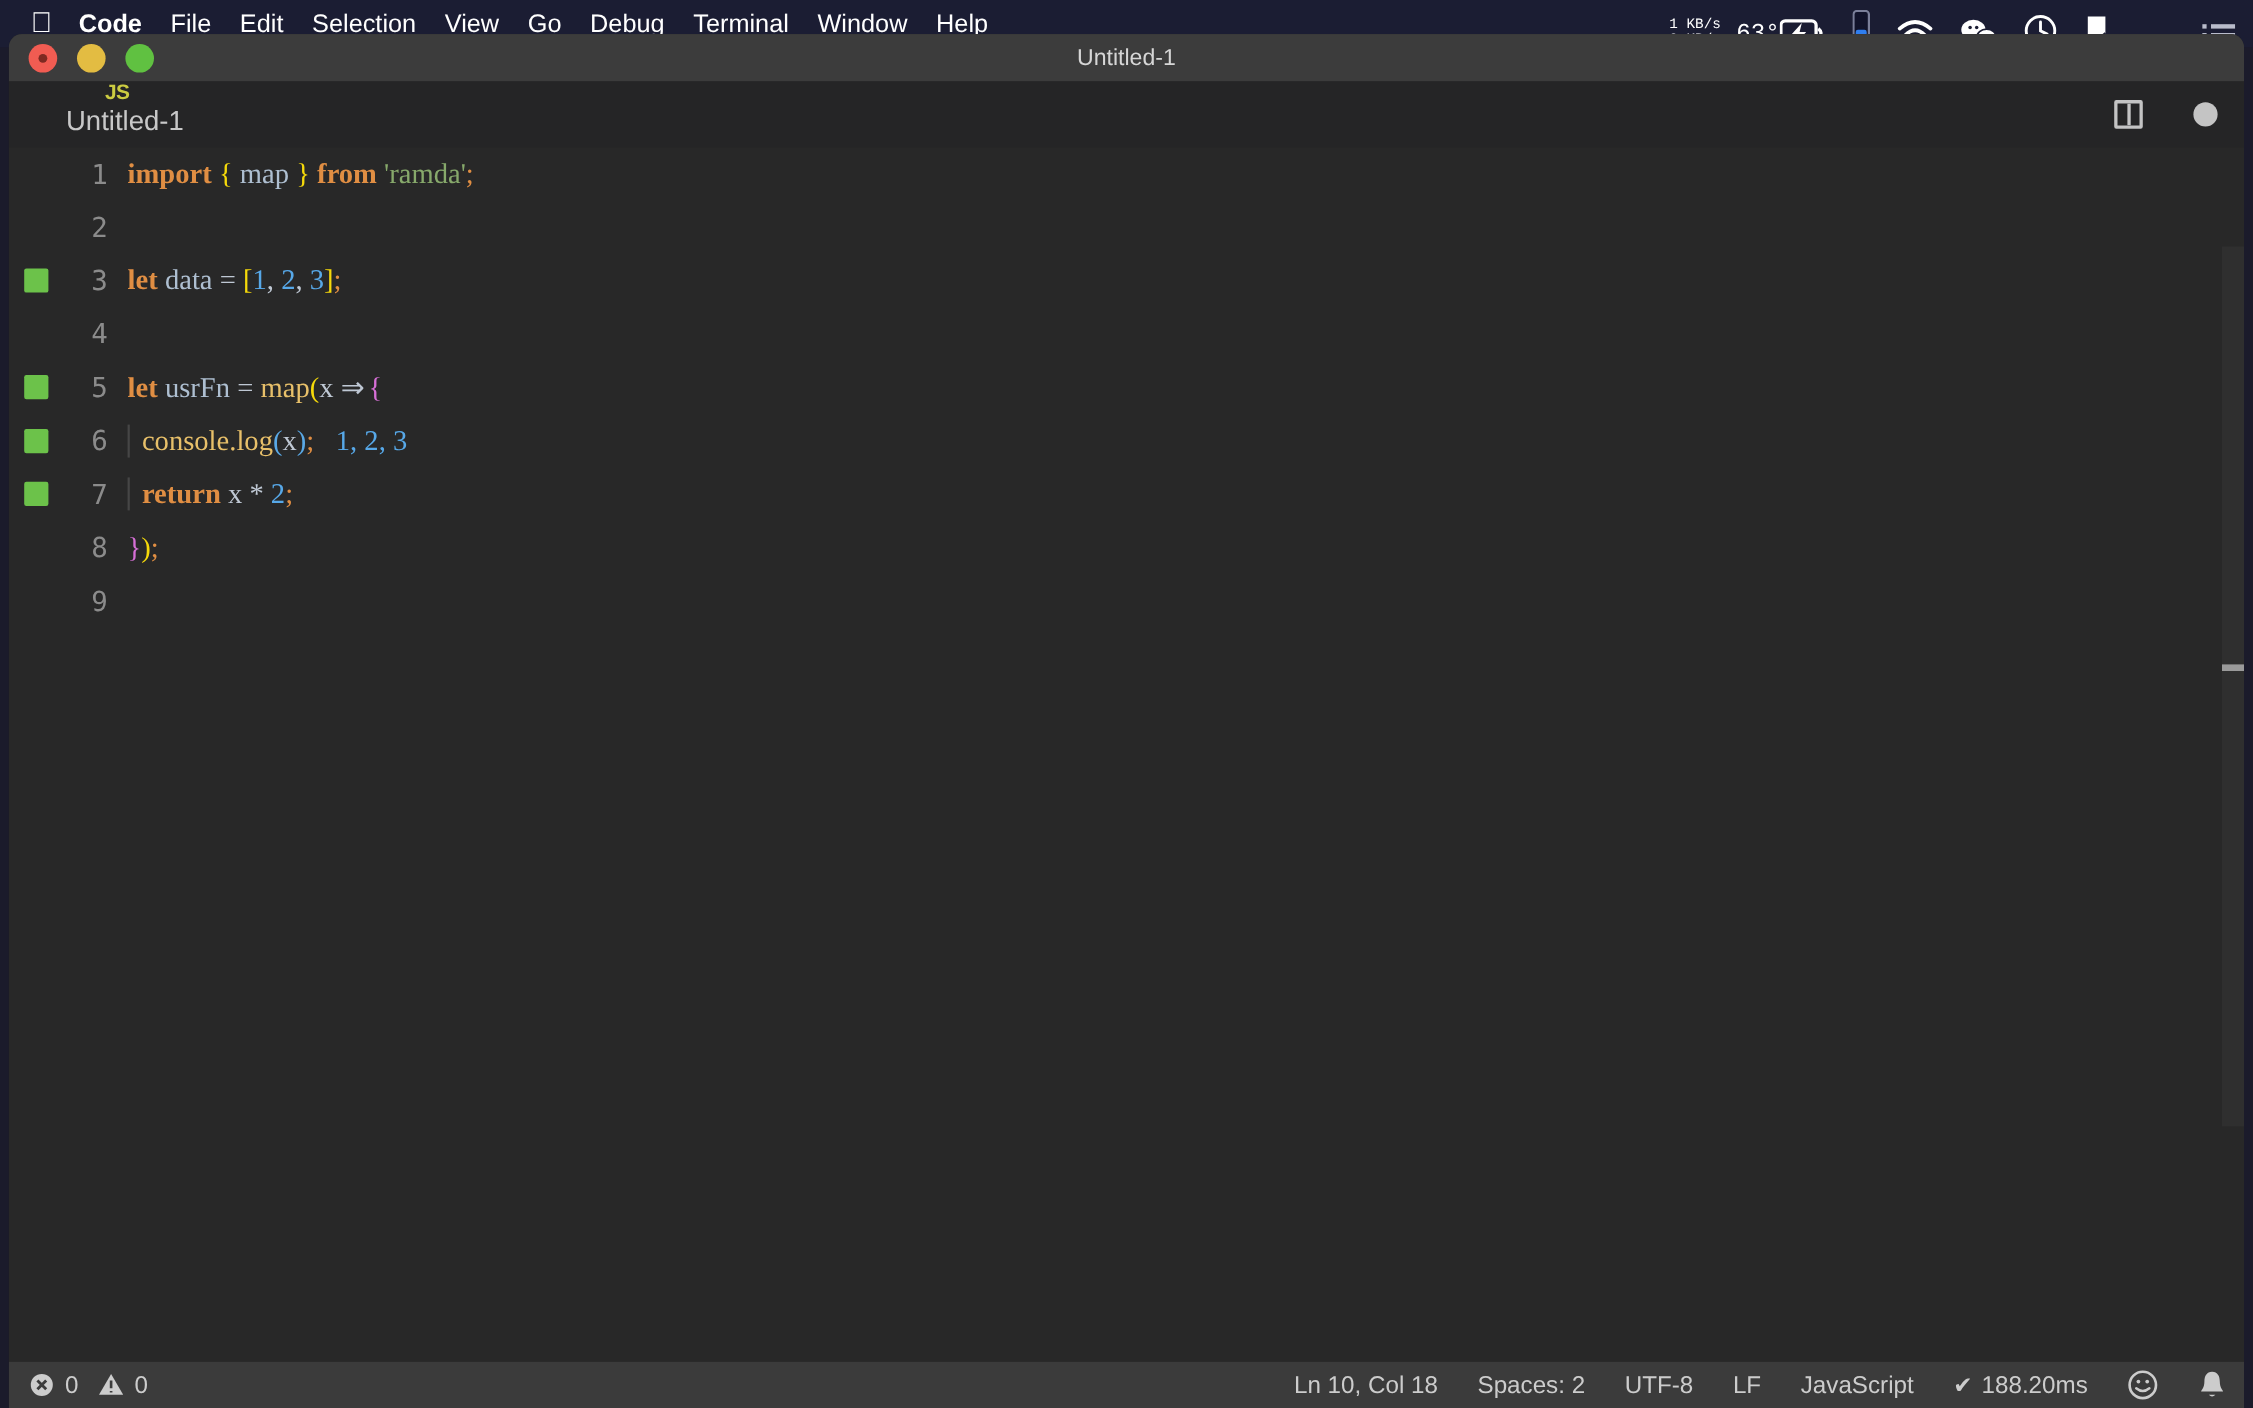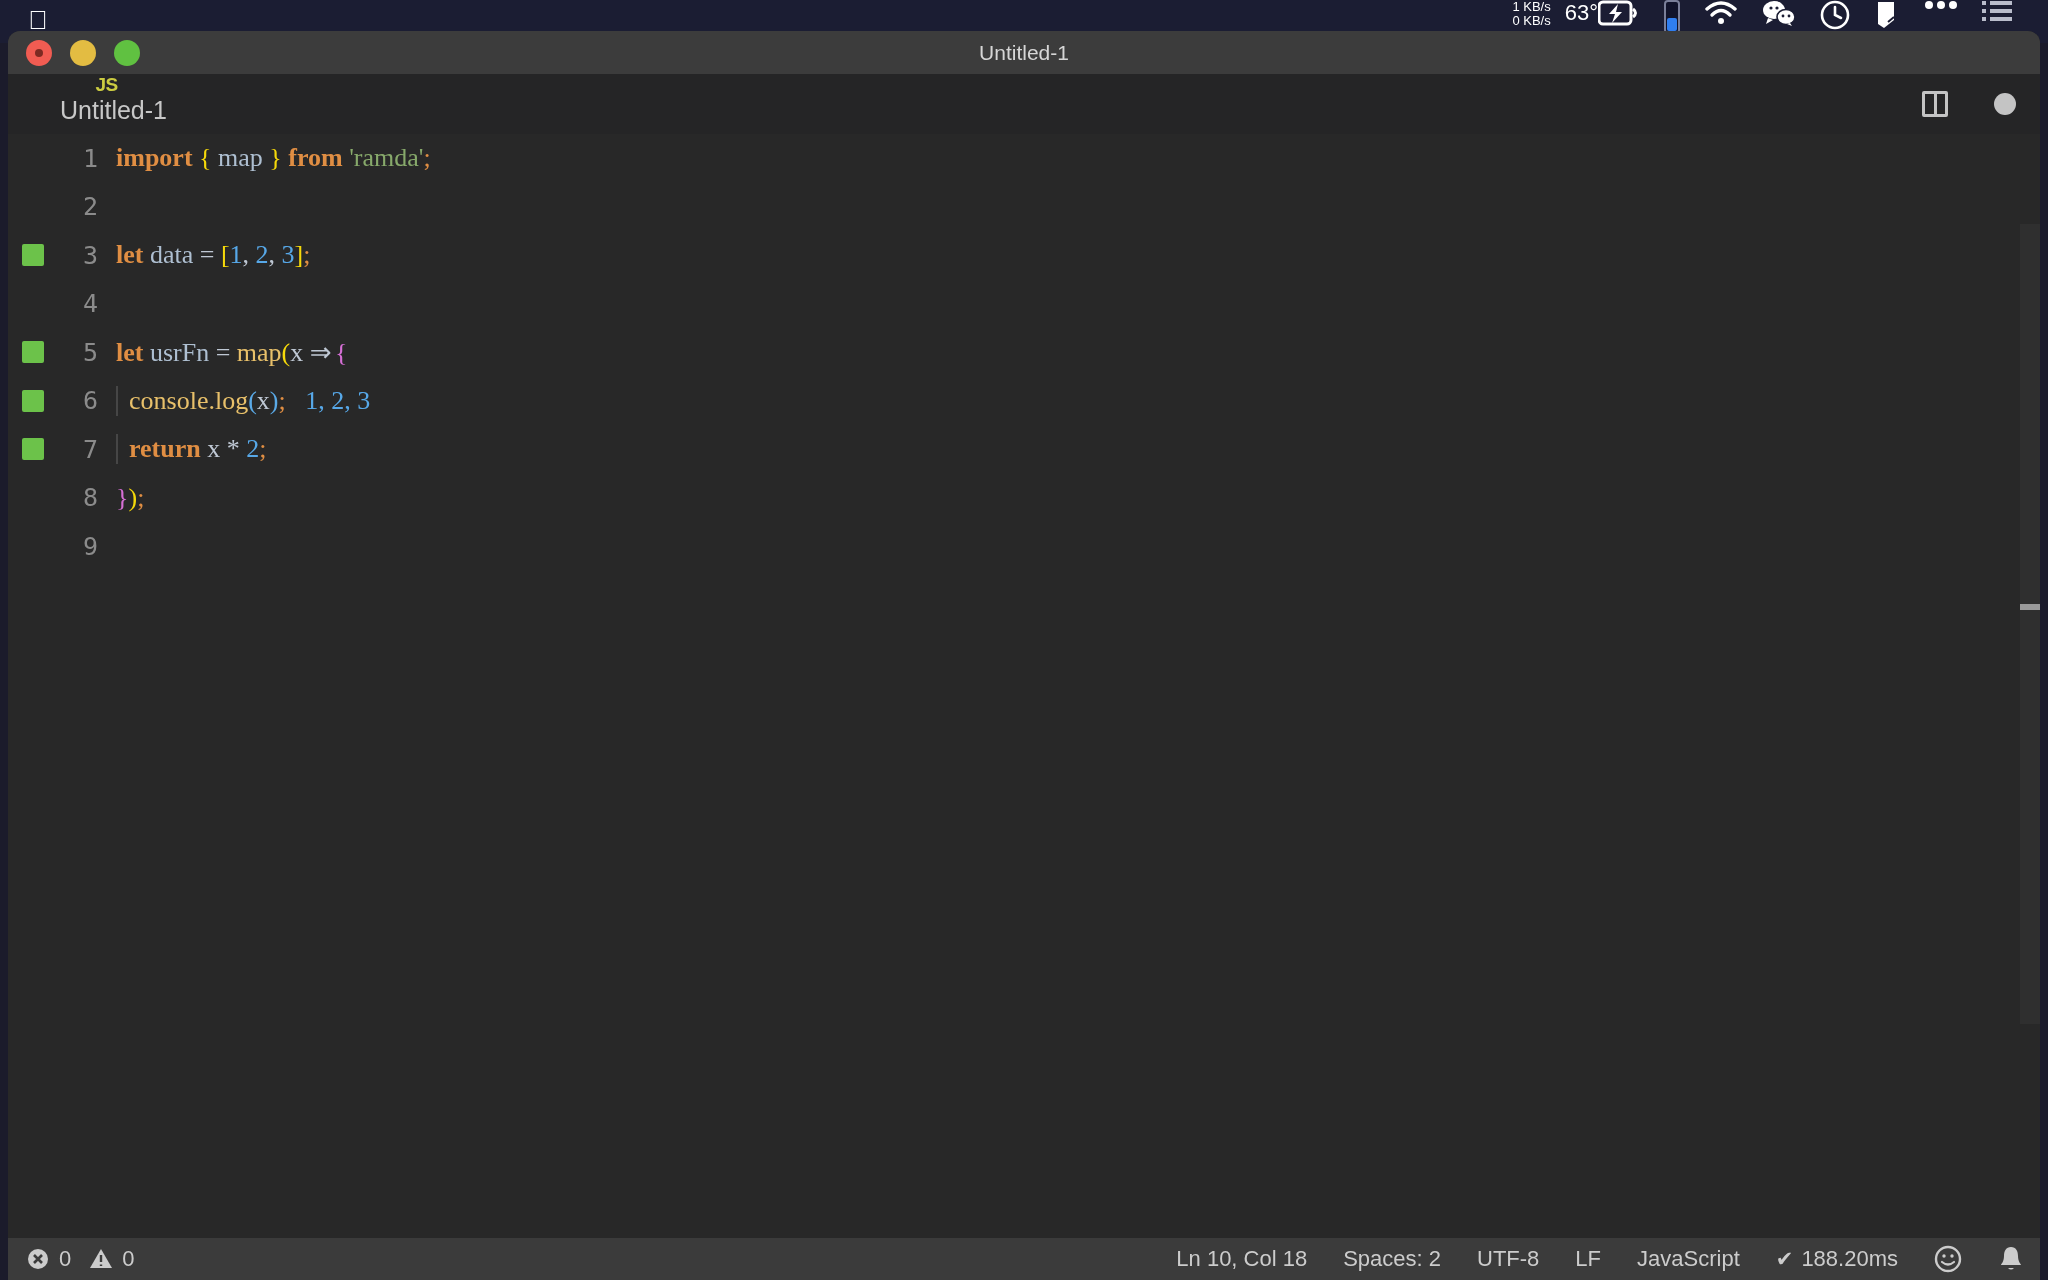--- a/index.html
+++ b/index.html
@@ -19,22 +19,23 @@
   }
   #menubar .apple {
     margin-left:28px; margin-right:24px;
     font-size:26px; line-height:26px; position:relative; top:-2px;
   }
   .menu-item {
     font-size:23px; color:#fff; margin-right:26px; white-space:nowrap;
   }
   .menu-item.app-name { font-weight:bold; }
   #menubar-right {
-    margin-left:auto; display:flex; align-items:flex-start; height:43px;
-    padding-right:36px;
+    margin-left:auto; display:flex; align-items:flex-end; height:43px;
+    padding-right:16px;
+    font-family:Liberation Mono, monospace;
   }
   .netspeed {
     font-size:13px; line-height:14px; text-align:right;
     color:#fff; margin-right:14px;
   }
   .temp { font-size:22px; }
   .tray-icon {
     margin-right:24px; display:flex; align-items:center; justify-content:center;
   }
 
@@ -153,20 +154,32 @@
   .sb-right { margin-left:auto; display:flex; align-items:center; }
   .sb-item { padding:0 18px; white-space:nowrap; display:flex; align-items:center; }
   .err-ico, .warn-ico { margin-right:9px; display:flex; align-items:center; }
   .check { margin-right:8px; font-size:21px; }
 </style>
 </head>
 <body>
 
 <div id="menubar">
   <span class="apple"></span>
+  <div id="menu-items" style="display: flex; align-items: center;">
+      <span class="menu-item app-name">Code</span>
+      <span class="menu-item">File</span>
+      <span class="menu-item">Edit</span>
+      <span class="menu-item">Selection</span>
+      <span class="menu-item">View</span>
+      <span class="menu-item">Go</span>
+      <span class="menu-item">Debug</span>
+      <span class="menu-item">Terminal</span>
+      <span class="menu-item">Window</span>
+      <span class="menu-item">Help</span>
+    </div>
   <div id="menubar-right">
 
     <div class="netspeed">
       <div>1 KB/s</div>
       <div>0 KB/s</div>
     </div>
 
     <div class="temp">63°</div>
 
     <div class="tray-icon">

